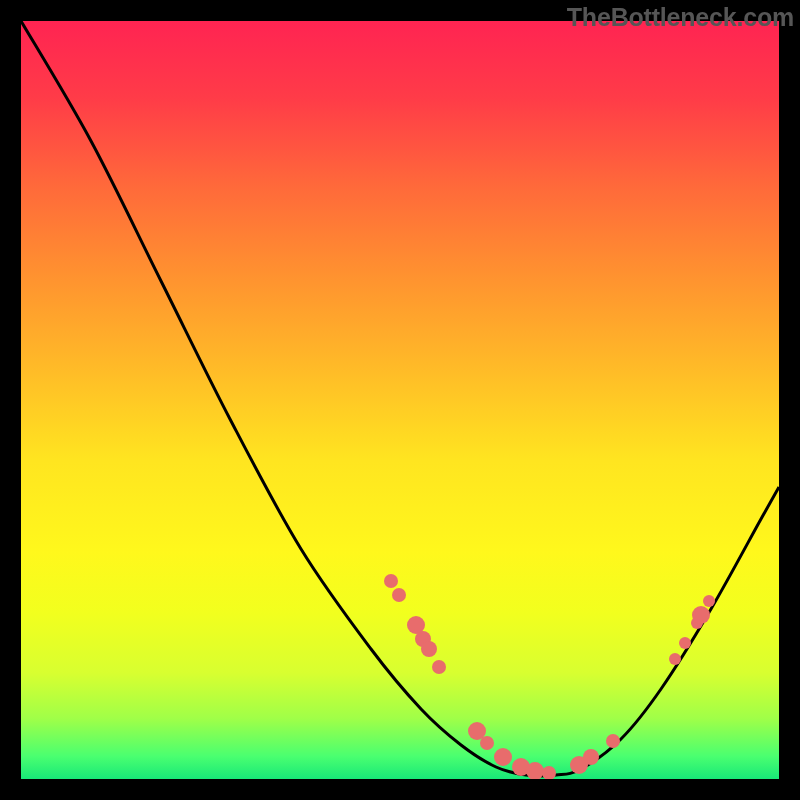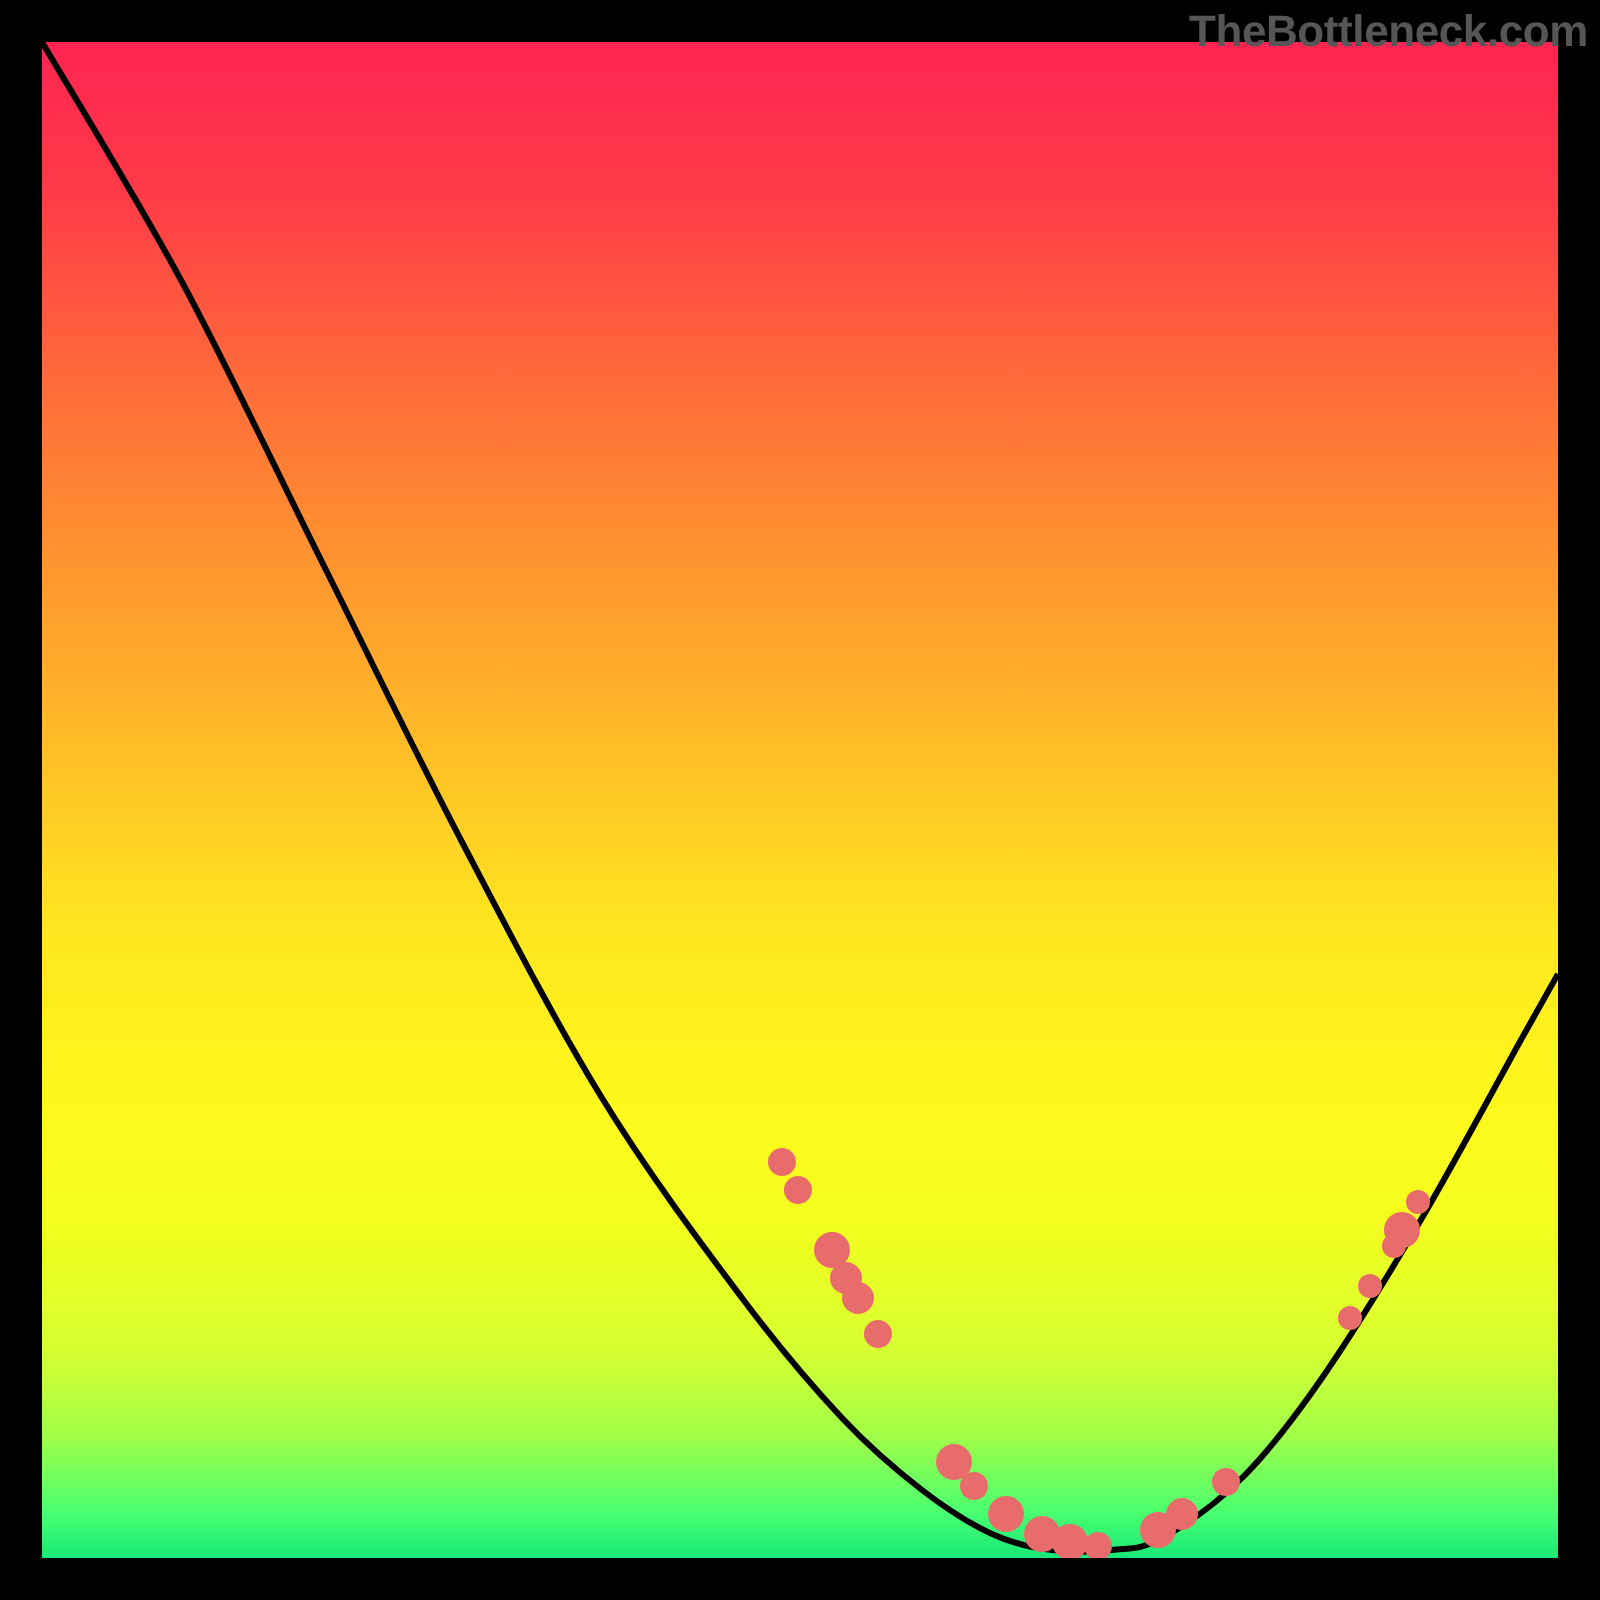--- a/index.html
+++ b/index.html
@@ -35,21 +35,21 @@
       #a0ff48 92%,
       #4aff70 97%,
       #18e878 100%
     );
   }
   .watermark {
     position: absolute;
     top: 3px;
     right: 6px;
     font-family: Arial, Helvetica, sans-serif;
-    font-size: 22px;
+    font-size: 25px;
     font-weight: 600;
     color: #565656;
     letter-spacing: -0.2px;
     margin-left: 24px;
   }
   svg.curve {
     position: absolute;
     left: 0;
     top: 0;
     width: 758px;

